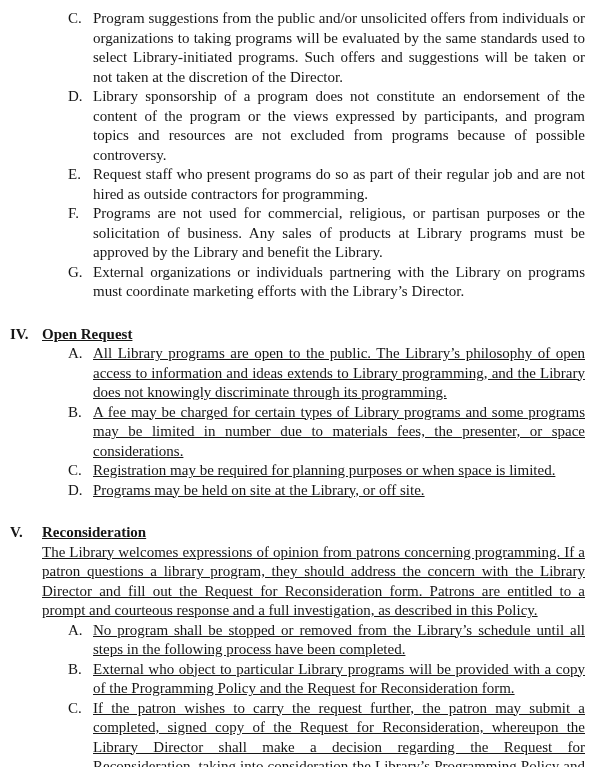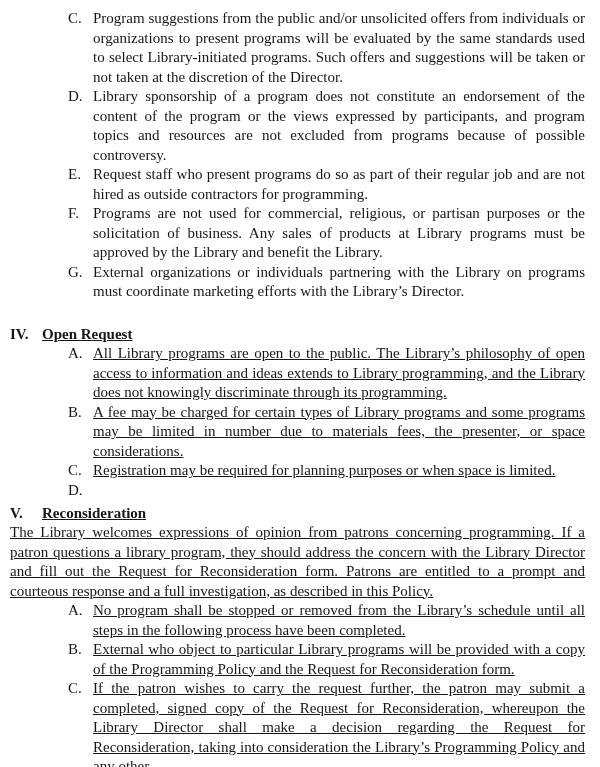--- a/index.html
+++ b/index.html
@@ -31,20 +31,21 @@
     position: relative;
     padding-left: 32px;
     font-weight: bold;
   }
   .section-numeral {
     position: absolute;
     left: 0;
     top: 0;
   }
   .section-intro {
+    margin-left: 32px;
     text-align: justify;
   }
   .items {
     margin-left: 83px;
   }
   .item {
     position: relative;
     text-align: justify;
   }
   .item-letter {
@@ -56,21 +57,21 @@
 </head>
 <body>
 
 <div class="page">
   <div>
   <div class="section">
 
     <div class="items">
   <div class="item">
     <span class="item-letter">C.</span>
-    <span>Program suggestions from the public and/or unsolicited offers from individuals or organizations to present programs will be evaluated by the same standards used to select Library-initiated programs. Such offers and suggestions will be taken or not taken at the discretion of the Director.</span>
+    <span>Program suggestions from the public and/or unsolicited offers from individuals or organizations to taking programs will be evaluated by the same standards used to select Library-initiated programs. Such offers and suggestions will be taken or not taken at the discretion of the Director.</span>
   </div>
 
   <div class="item">
     <span class="item-letter">D.</span>
     <span>Library sponsorship of a program does not constitute an endorsement of the content of the program or the views expressed by participants, and program topics and resources are not excluded from programs because of possible controversy.</span>
   </div>
 
   <div class="item">
     <span class="item-letter">E.</span>
     <span>Request staff who present programs do so as part of their regular job and are not hired as outside contractors for programming.</span>
@@ -105,20 +106,21 @@
     <span>A fee may be charged for certain types of Library programs and some programs may be limited in number due to materials fees, the presenter, or space considerations.</span>
   </div>
 
   <div class="item">
     <span class="item-letter">C.</span>
     <span>Registration may be required for planning purposes or when space is limited.</span>
   </div>
 
   <div class="item">
     <span class="item-letter">D.</span>
+    <span>Programs may be held on site at the Library, or off site.</span>
   </div>
 </div>
   </div>
 
   <div class="section">
     <div class="section-head">
       <span class="section-numeral">V.</span>
       <span>Reconsideration</span>
     </div>
     <div class="section-intro">The Library welcomes expressions of opinion from patrons concerning programming. If a patron questions a library program, they should address the concern with the Library Director and fill out the Request for Reconsideration form. Patrons are entitled to a prompt and courteous response and a full investigation, as described in this Policy.</div>

